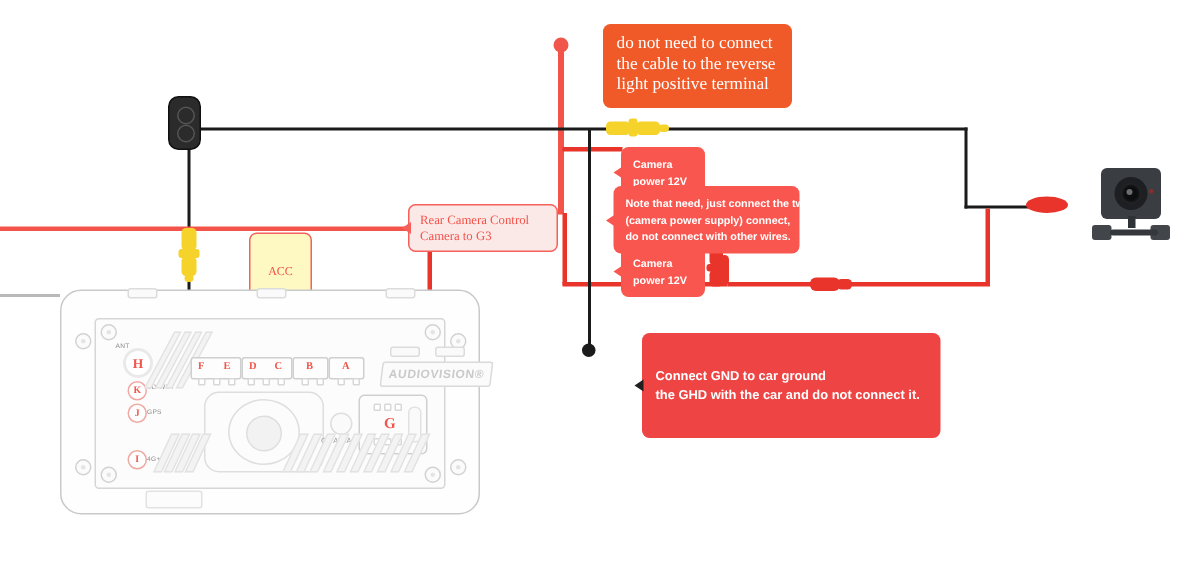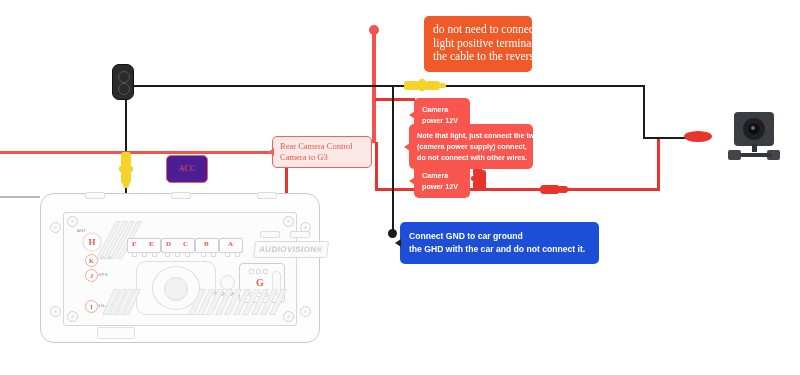--- a/index.html
+++ b/index.html
@@ -27,27 +27,27 @@
               line-height:13.5px;padding:7px 9px 8px 9px;}
 
   .cal-red{background:#f9564f;color:#ffffff;
            font-family:"Liberation Sans",sans-serif;font-weight:bold;
            font-size:7.2px;line-height:11px;padding:6px 8px;}
 
   .cal-pink{background:#fbe9e8;border:1px solid #f6605a;color:#f4534a;
             font-family:"Liberation Serif",serif;font-size:8.5px;
             line-height:11px;padding:4px 7px;}
 
-  .cal-pink-sm{background:#4c1d95;border:1px solid #f6605a;color:#f4534a;
+  .cal-pink-sm{background:#fef9c3;border:1px solid #f6605a;color:#f4534a;
             font-family:"Liberation Serif",serif;font-size:8px;
-            line-height:10px;padding:8px 6px;}
-
-  .cal-dark{background:#1d4ed8;color:#ffffff;
+            line-height:10px;padding:20px 6px;}
+
+  .cal-dark{background:#ef4444;color:#ffffff;
             font-family:"Liberation Sans",sans-serif;font-weight:bold;
-            font-size:8.6px;line-height:13px;padding:8px 9px;}
+            font-size:8.6px;line-height:13px;padding:22px 9px;margin-left:28px;}
 
   
   .nub{position:absolute;left:-5px;top:50%;margin-top:-4px;
        width:0;height:0;border-top:4px solid transparent;
        border-bottom:4px solid transparent;}
   .nub-red{border-right:6px solid #f9564f;}
   .nub-dark{border-right:6px solid #231f20;}
   .nub-pink{border-right:6px solid #f6605a;}
 
   
@@ -185,35 +185,35 @@
   </div>
 
   <div class="rca rca-r" style="left:684px;top:130px;width:30px;height:14px;">
     <div class="body" style="left:0px;top:1px;width:28px;height:11px;border-radius:50%;"></div>
   </div>
 
   <div class="rca rca-r" style="left:478px;top:170px;width:10px;height:22px;">
     <div class="body" style="left:2px;top:0px;width:6px;height:20px;border-radius:3px;"></div>
   </div>
 
-  <div class="callout cal-orange" style="left:424px;top:16px;width:108px;">
+  <div class="callout cal-orange" style="left:402px;top:16px;width:126px;">
     <span class="line">do not need to connect</span>
+    <span class="line">the cable to the reverse</span>
     <span class="line">light positive terminal</span>
-    <span class="line">the cable to the reverse</span>
   </div>
 
   <div class="callout cal-red" style="left:414px;top:98px;width:56px;">
     <span class="nub nub-red"></span>
     <span class="line">Camera</span>
     <span class="line">power 12V</span>
   </div>
 
   <div class="callout cal-red" style="left:409px;top:124px;width:124px;">
     <span class="nub nub-red"></span>
-    <span class="line">Note that light, just connect the two red  wires</span>
+    <span class="line">Note that need, just connect the two red  wires</span>
     <span class="line">(camera power  supply) connect,</span>
     <span class="line">do not connect with other wires.</span>
   </div>
 
   <div class="callout cal-red" style="left:414px;top:164px;width:56px;">
     <span class="nub nub-red"></span>
     <span class="line">Camera</span>
     <span class="line">power 12V</span>
   </div>
 

